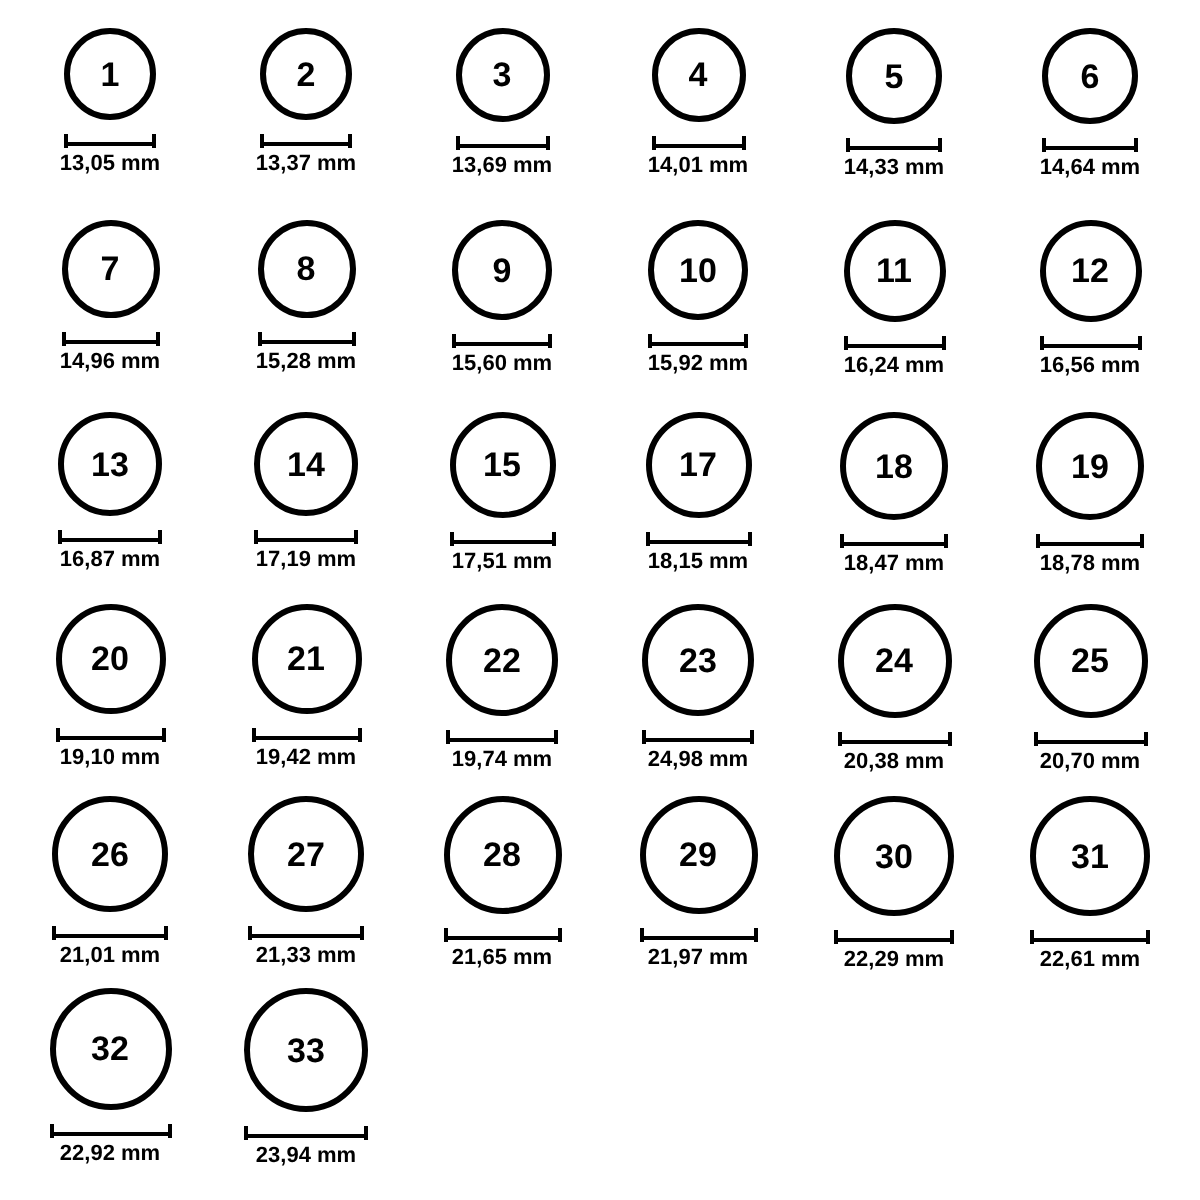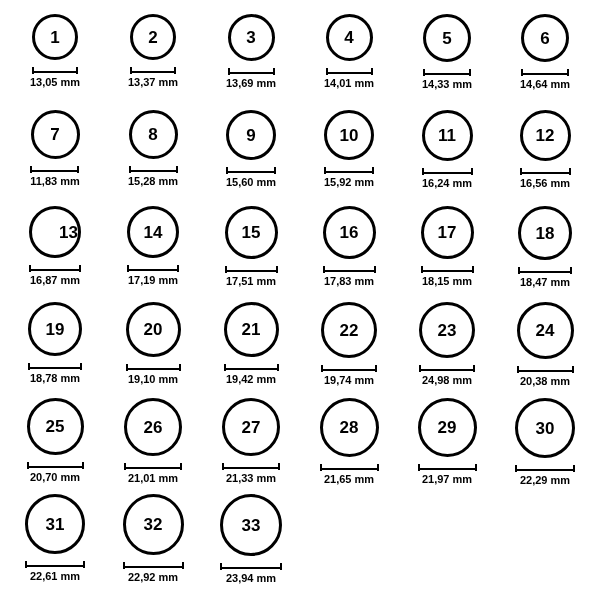--- a/index.html
+++ b/index.html
@@ -137,21 +137,21 @@
           <div class="measure-bar" style="width: 48px;"></div>
           <div class="measure-text">14,64 mm</div>
         </div>
       </div>
       <div class="ring-cell">
         <div class="ring-circle" style="width: 49px; height: 49px;">
           <span class="ring-size-label">7</span>
         </div>
         <div class="measure">
           <div class="measure-bar" style="width: 49px;"></div>
-          <div class="measure-text">11,83 mm</div>
+          <div class="measure-text">14,96 mm</div>
         </div>
       </div>
       <div class="ring-cell">
         <div class="ring-circle" style="width: 49px; height: 49px;">
           <span class="ring-size-label">8</span>
         </div>
         <div class="measure">
           <div class="measure-bar" style="width: 49px;"></div>
           <div class="measure-text">15,28 mm</div>
         </div>
@@ -186,21 +186,21 @@
       <div class="ring-cell">
         <div class="ring-circle" style="width: 51px; height: 51px;">
           <span class="ring-size-label">12</span>
         </div>
         <div class="measure">
           <div class="measure-bar" style="width: 51px;"></div>
           <div class="measure-text">16,56 mm</div>
         </div>
       </div>
       <div class="ring-cell">
-        <div class="ring-circle" style="width: 52px; height: 52px; justify-content: flex-end;">
+        <div class="ring-circle" style="width: 52px; height: 52px;">
           <span class="ring-size-label">13</span>
         </div>
         <div class="measure">
           <div class="measure-bar" style="width: 52px;"></div>
           <div class="measure-text">16,87 mm</div>
         </div>
       </div>
       <div class="ring-cell">
         <div class="ring-circle" style="width: 52px; height: 52px;">
           <span class="ring-size-label">14</span>
@@ -210,29 +210,20 @@
           <div class="measure-text">17,19 mm</div>
         </div>
       </div>
       <div class="ring-cell">
         <div class="ring-circle" style="width: 53px; height: 53px;">
           <span class="ring-size-label">15</span>
         </div>
         <div class="measure">
           <div class="measure-bar" style="width: 53px;"></div>
           <div class="measure-text">17,51 mm</div>
-        </div>
-      </div>
-      <div class="ring-cell">
-        <div class="ring-circle" style="width: 53px; height: 53px;">
-          <span class="ring-size-label">16</span>
-        </div>
-        <div class="measure">
-          <div class="measure-bar" style="width: 53px;"></div>
-          <div class="measure-text">17,83 mm</div>
         </div>
       </div>
       <div class="ring-cell">
         <div class="ring-circle" style="width: 53px; height: 53px;">
           <span class="ring-size-label">17</span>
         </div>
         <div class="measure">
           <div class="measure-bar" style="width: 53px;"></div>
           <div class="measure-text">18,15 mm</div>
         </div>

